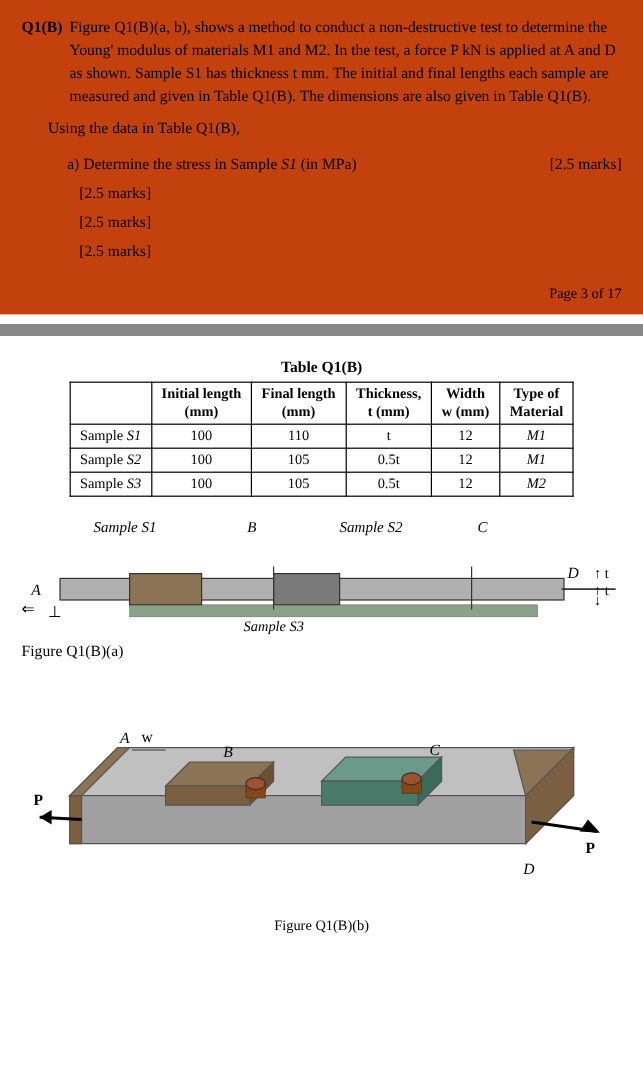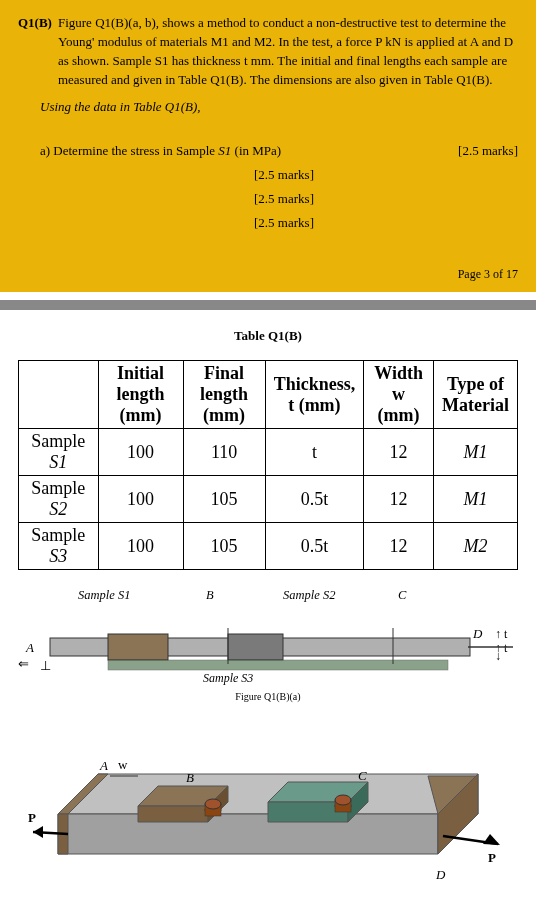--- a/index.html
+++ b/index.html
@@ -8,87 +8,87 @@
       min-height: 904px;
       background: #fff;
       font-family: "Times New Roman", Times, serif;
       font-size: 13px;
       color: #000;
     }
 
     
     .top-section {
       padding: 14px 18px 10px 18px;
-      background: #eab308;
+      background: #c2410c;
     }
     .question-header {
       display: flex;
       gap: 6px;
       margin-bottom: 10px;
       line-height: 1.45;
     }
     .q-label {
       font-weight: bold;
       white-space: nowrap;
     }
     .q-text {
       flex: 1;
     }
     .using-data {
       margin-left: 22px;
-      margin-bottom: 28px;
-      font-style: italic;
+      margin-bottom: 14px;
     }
     .sub-questions {
       margin-left: 22px;
     }
     .sub-q-row {
       display: flex;
-      justify-content: center;
+      justify-content: flex-start;
       align-items: flex-start;
       margin-bottom: 8px;
+      margin-left: 16px;
     }
     .sub-q-text {
       flex: 1;
     }
     .marks {
       white-space: nowrap;
       margin-left: 10px;
       font-style: normal;
     }
     .page-num {
       text-align: right;
-      margin-top: 36px;
+      margin-top: 20px;
       font-size: 12px;
     }
 
     
     .divider {
       height: 10px;
       background: #888;
       margin: 8px 0;
     }
 
     
     .bottom-section {
       padding: 10px 18px 10px 18px;
       background: #fff;
     }
 
     
     .table-title {
       text-align: center;
       font-weight: bold;
-      margin-bottom: 16px;
+      margin-bottom: 4px;
       font-size: 13px;
     }
     table.data-table {
       border-collapse: collapse;
       margin: 0 auto;
-      font-size: 18px;
+      font-size: 12px;
     }
     table.data-table th, table.data-table td {
       border: 1px solid #000;
       padding: 2px 8px;
       text-align: center;
     }
     table.data-table th {
       font-weight: bold;
     }
     .sample-label {
@@ -97,23 +97,23 @@
 
     
     .fig-a-container {
       margin-top: 18px;
       position: relative;
       width: 500px;
       margin-left: auto;
       margin-right: auto;
     }
     .fig-a-title {
-      text-align: center;
+      text-align: left;
       margin-top: 6px;
-      font-size: 10px;
+      font-size: 13px;
     }
 
     
     .fig-b-container {
       margin-top: 10px;
       position: relative;
       width: 480px;
       margin-left: auto;
       margin-right: auto;
     }

